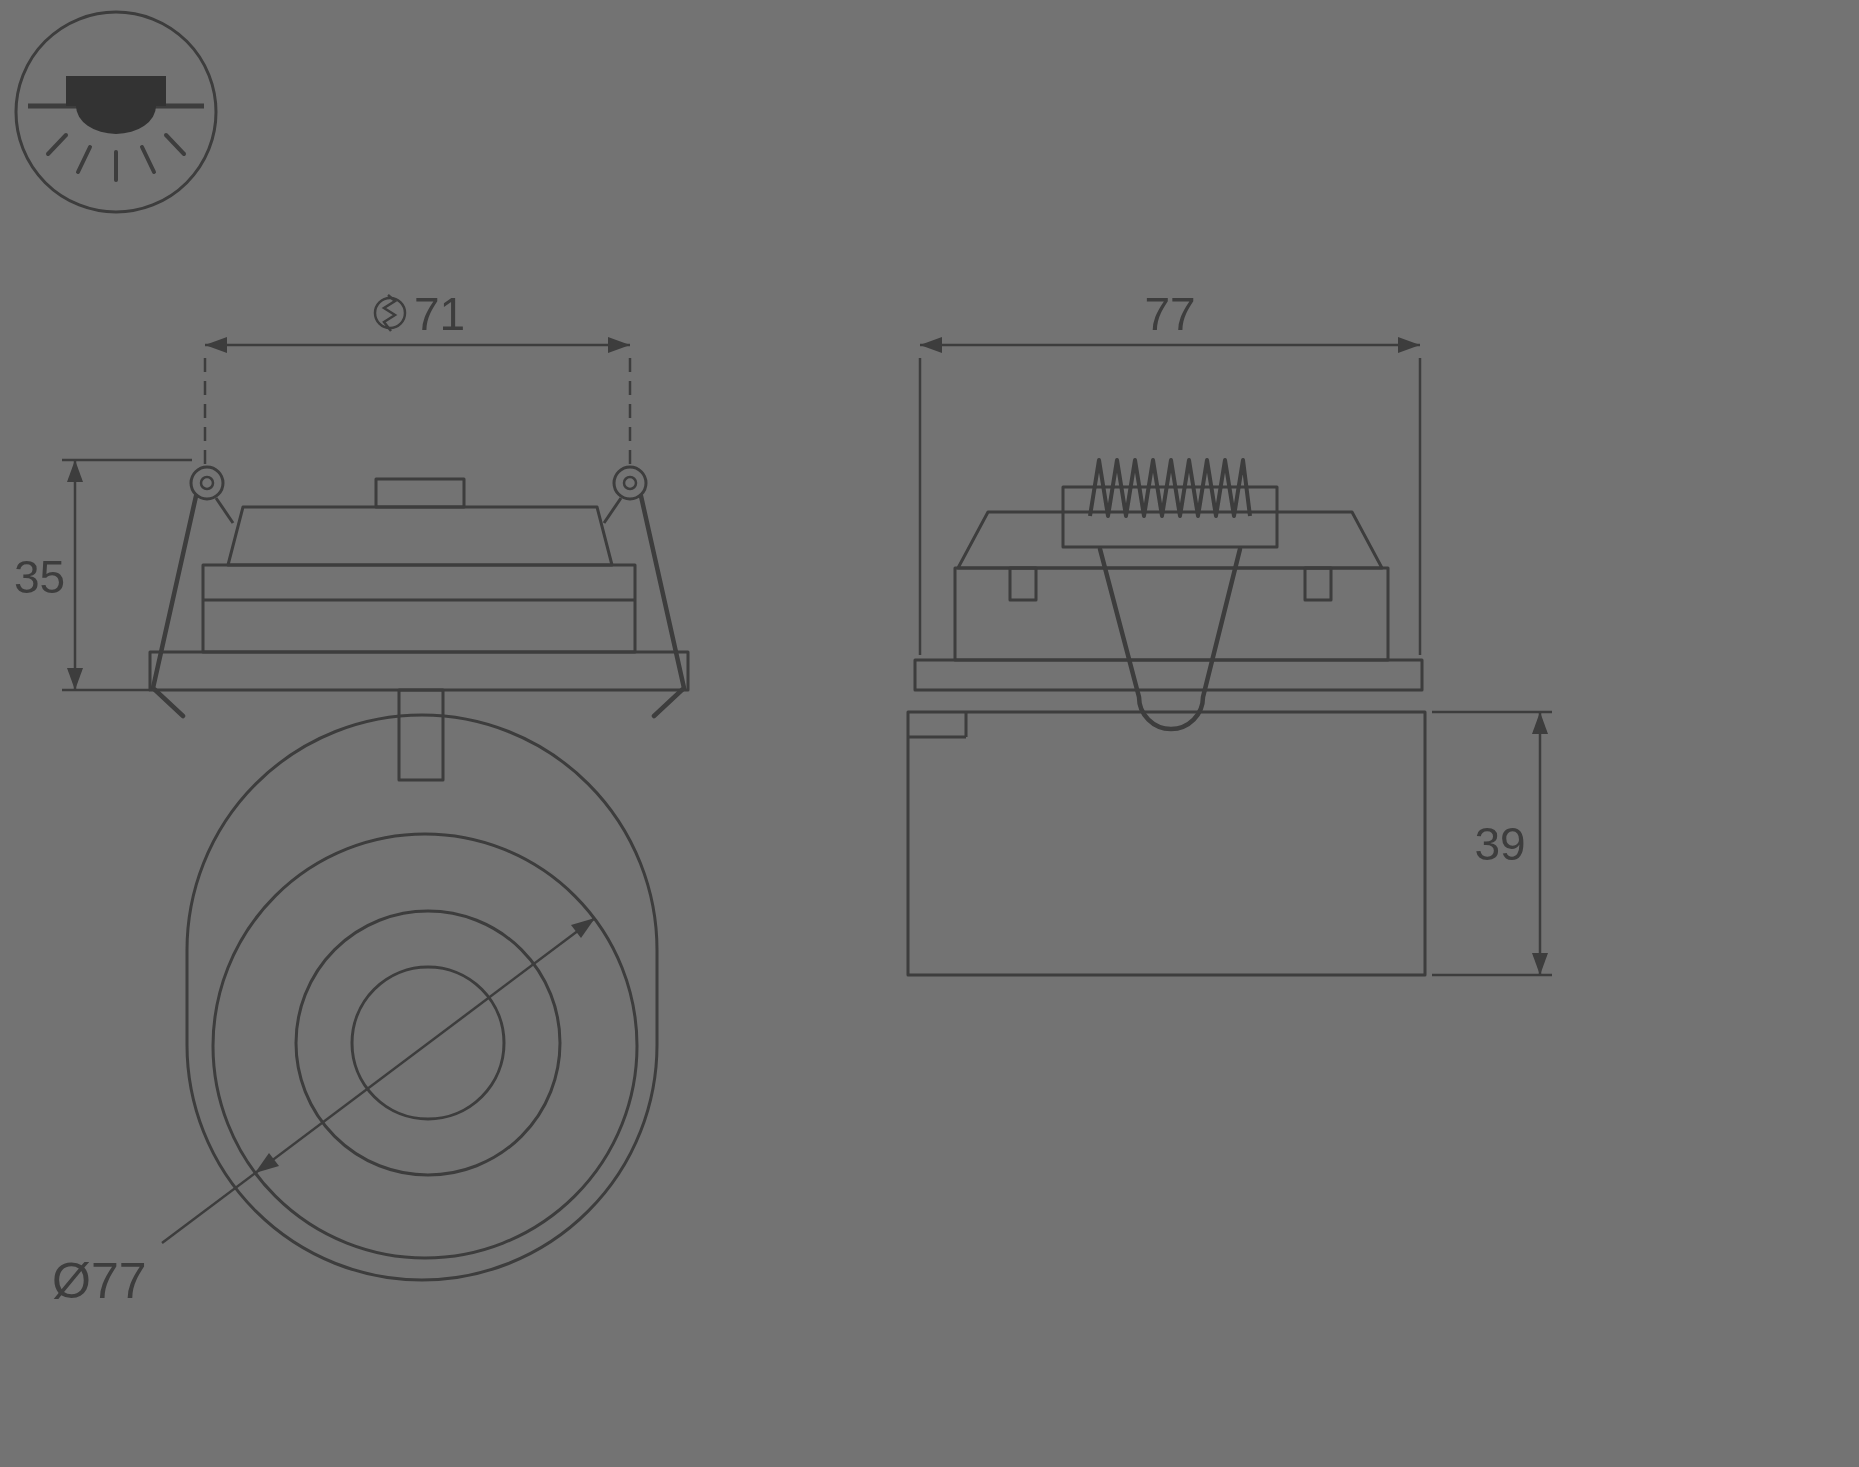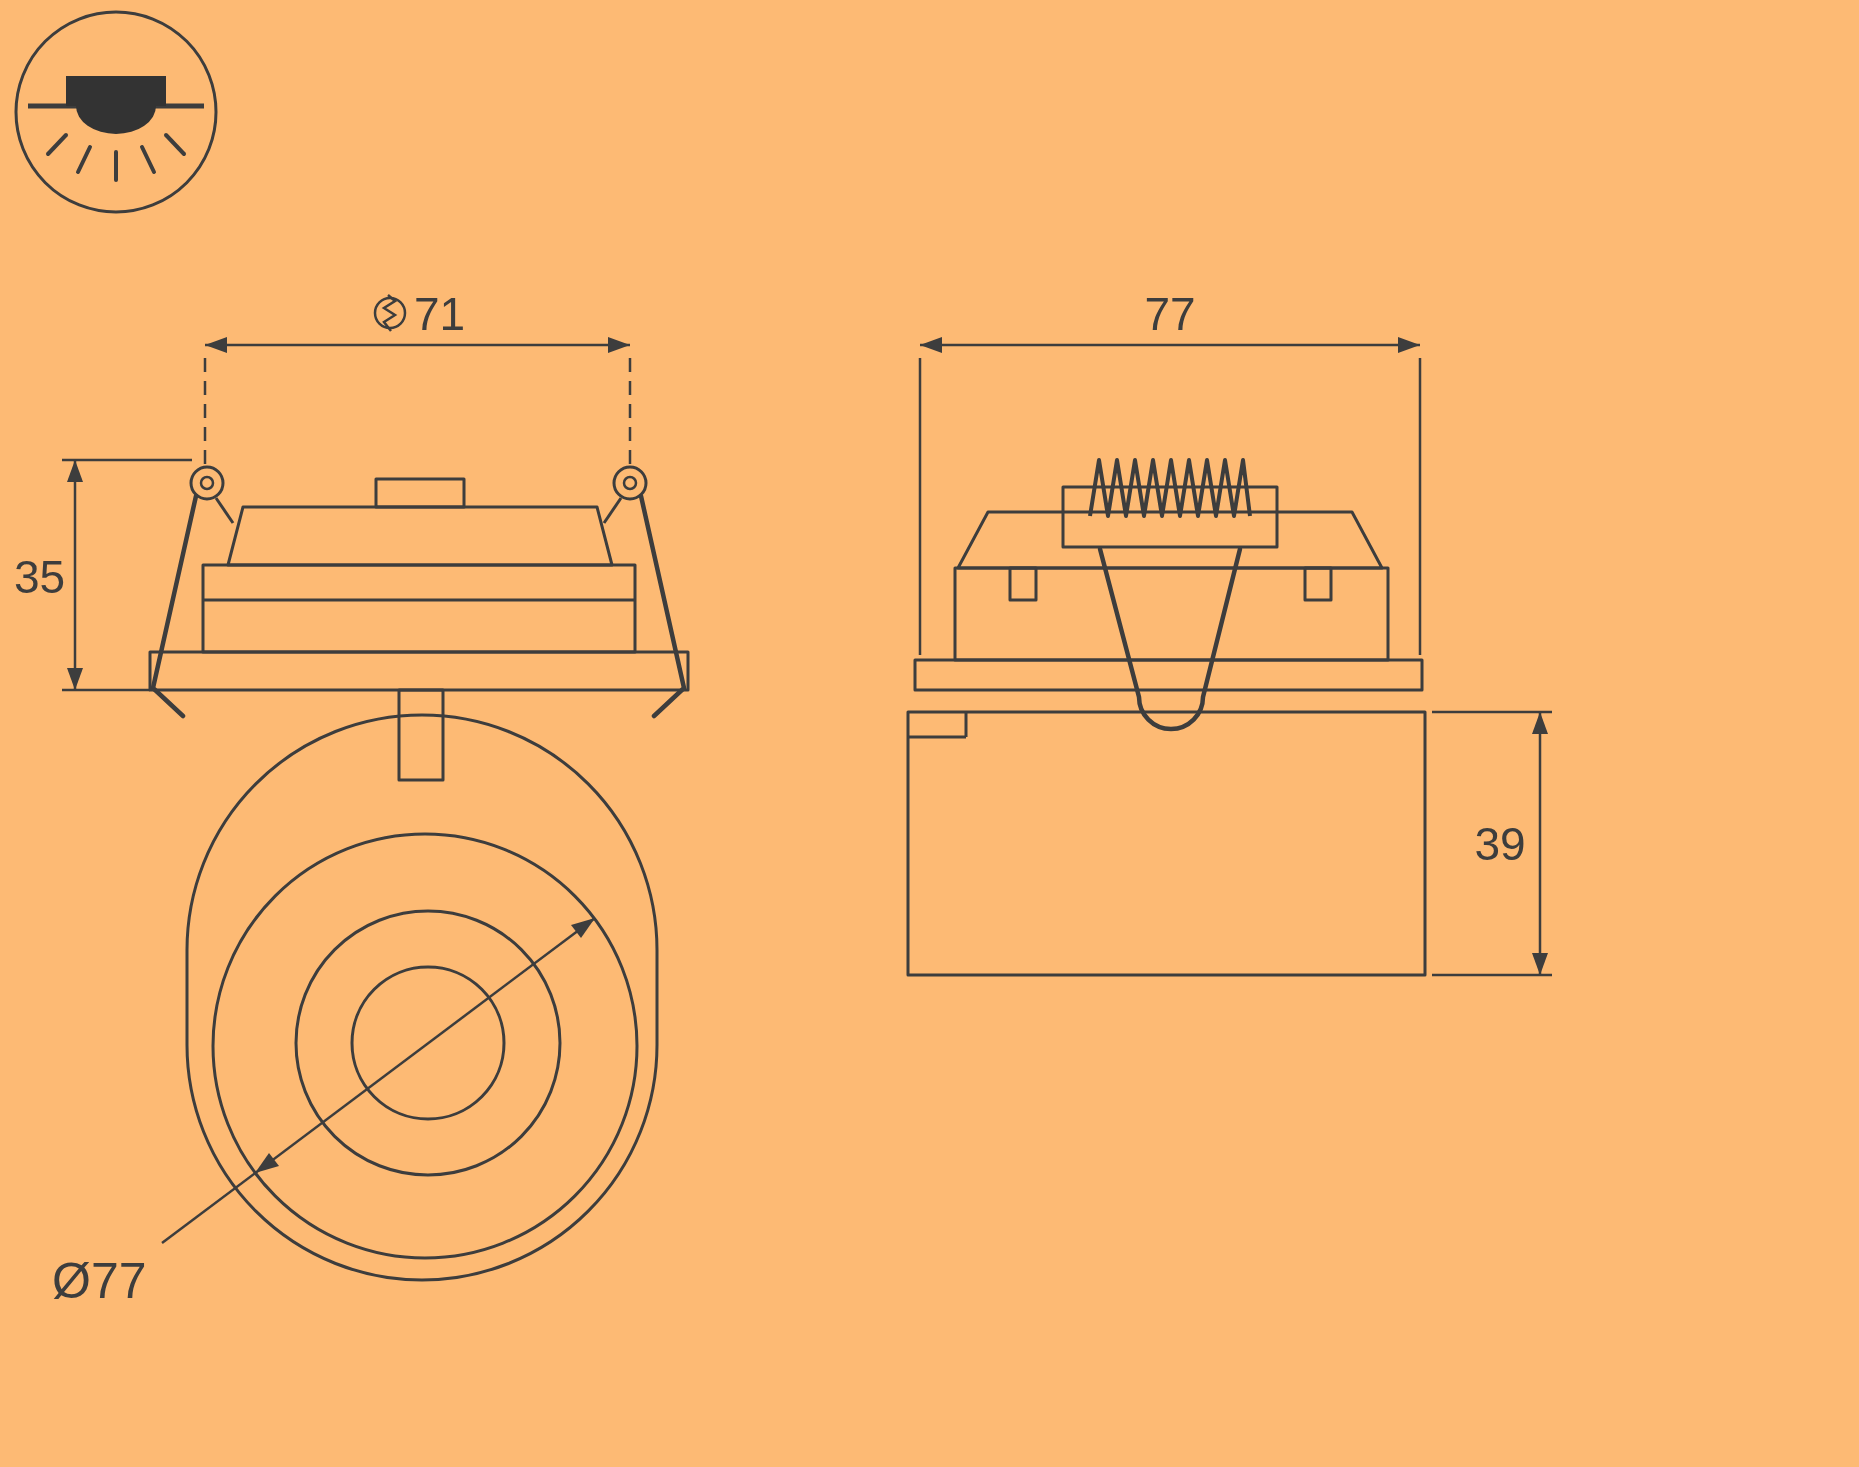--- a/index.html
+++ b/index.html
@@ -1,19 +1,19 @@
 <!DOCTYPE html>
 <html><head>
 <meta charset="utf-8">
 <style>
   html,body{margin:0;padding:0;background:#ffffff;}
   .page{
     position:relative;
     width:1859px;height:1467px;
-    background:#fdba74;
+    background:#737373;
     font-family:"Liberation Sans", sans-serif;
     overflow:hidden;
   }
   svg text{
     font-family:"Liberation Sans", sans-serif;
     fill:#3d3d3d;
   }
   .dim-text{font-size:46px;}
   .dim-text-big{font-size:50px;}
   .outline{stroke:#3d3d3d;stroke-width:3;fill:none;stroke-linejoin:round;}

